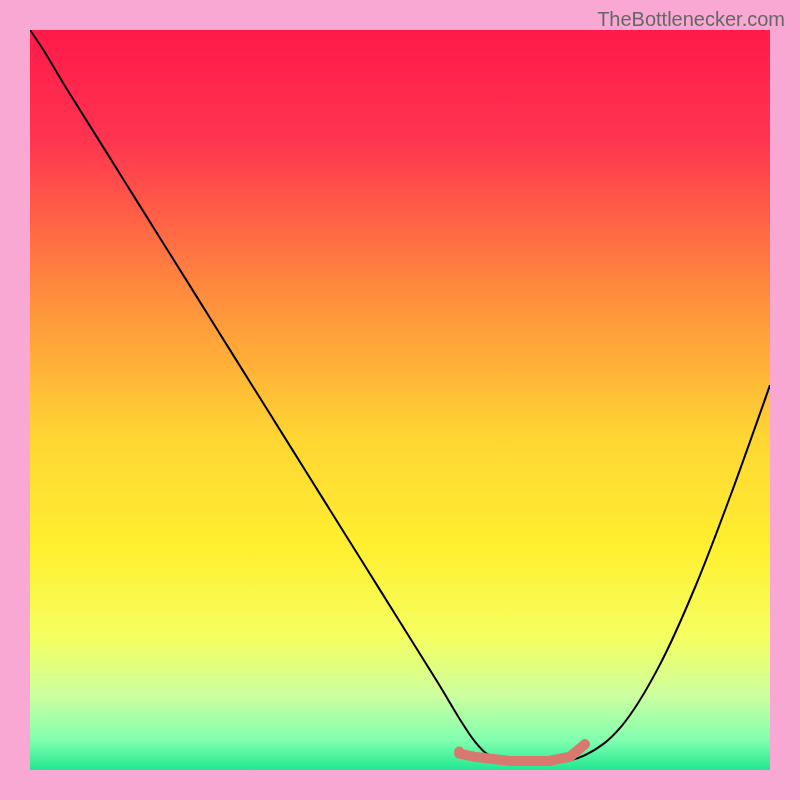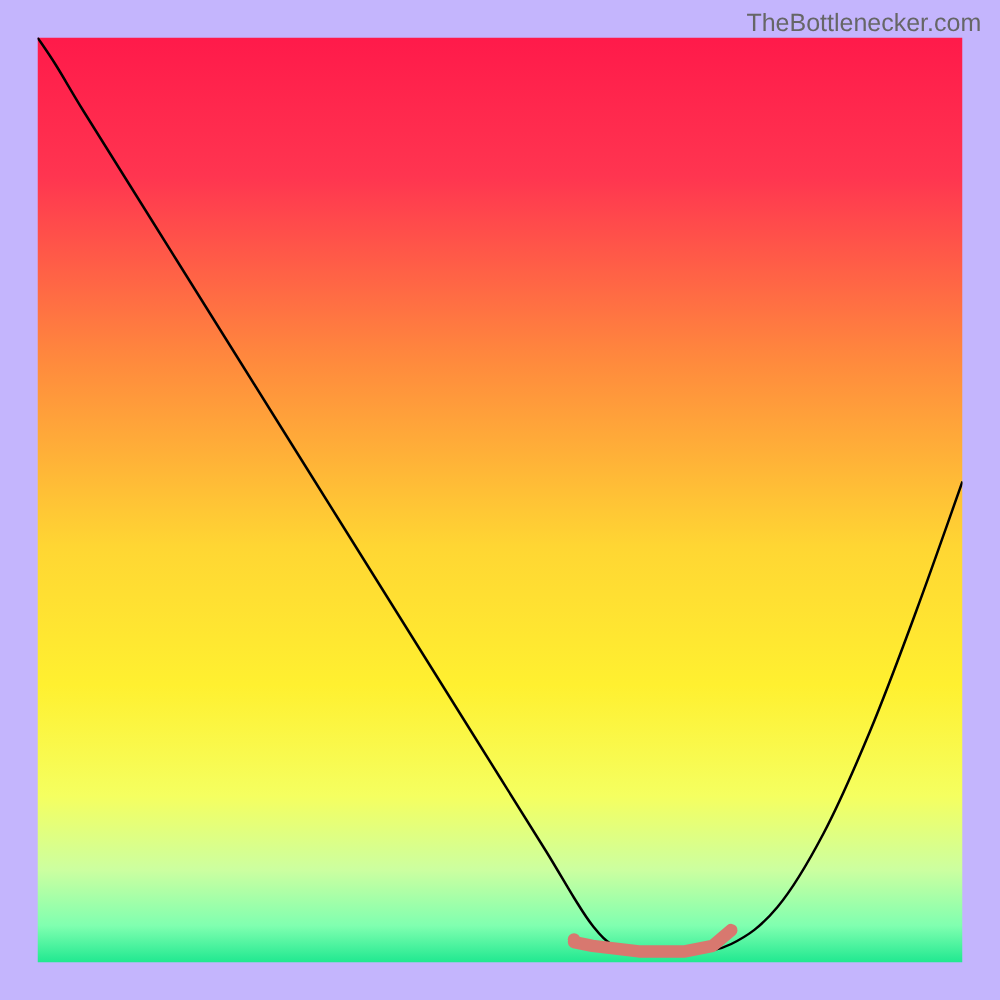--- a/index.html
+++ b/index.html
@@ -8,21 +8,21 @@
     width: 800px;
     height: 800px;
     background: #000;
     position: relative;
     font-family: Arial, sans-serif;
   }
   .container {
     width: 800px;
     height: 800px;
     position: relative;
-    background: #c4b5fd;
+    background: #f9a8d4;
   }
   .watermark {
     position: absolute;
     top: 8px;
     right: 15px;
     color: #666666;
     font-size: 20px;
     font-weight: 500;
     z-index: 10;
   }

